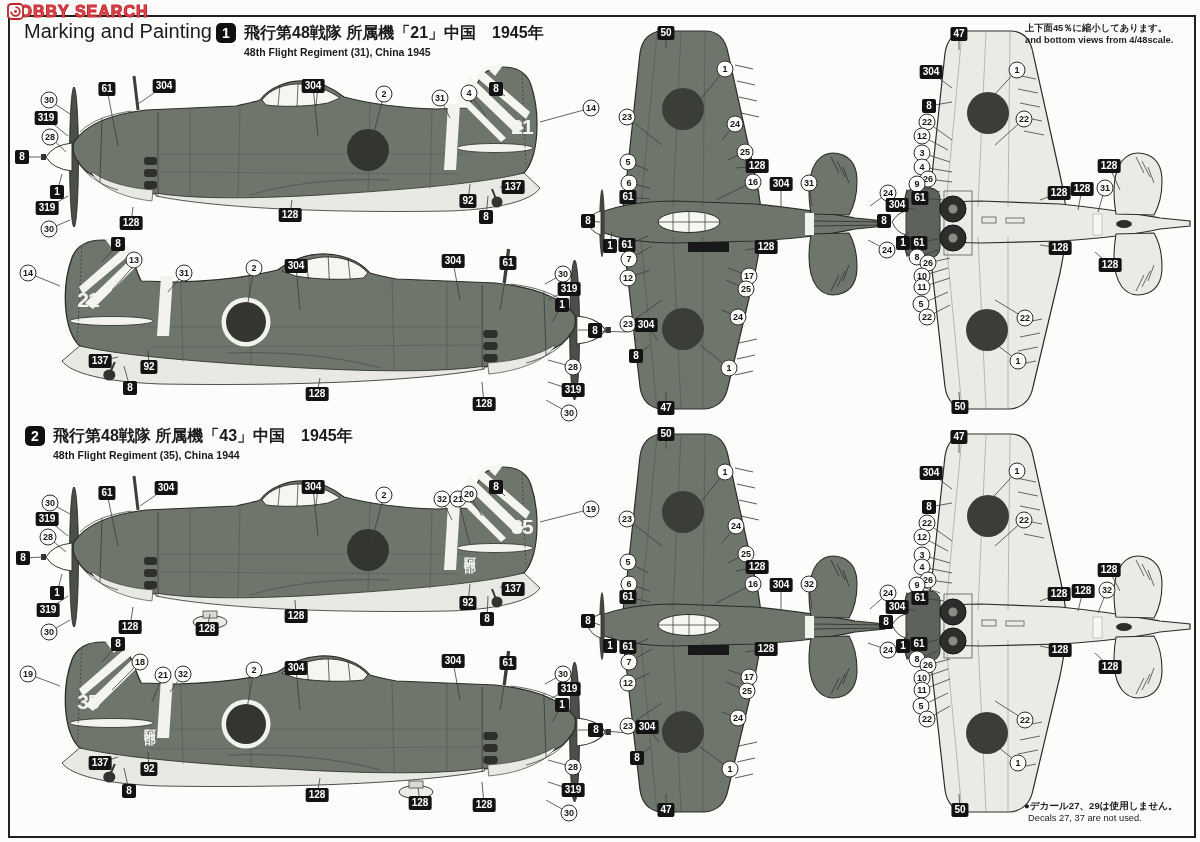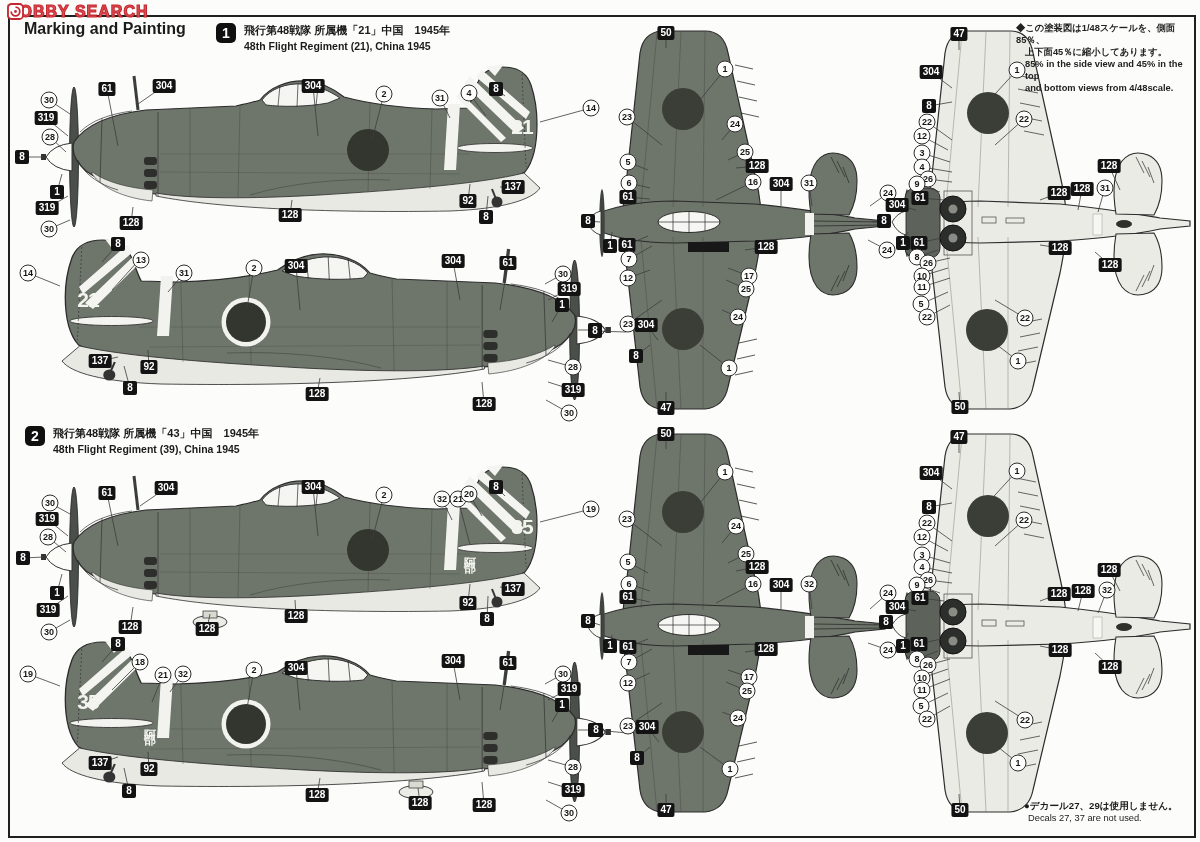--- a/index.html
+++ b/index.html
@@ -20,27 +20,27 @@
   .tailnum{color:#f4f4ef;font-weight:800;font-size:21px;letter-spacing:-1px;
            font-family:"Liberation Sans",sans-serif;}
   .kanji{color:#f6f6f1;font-weight:bold;font-size:12px;writing-mode:vertical-rl;
          letter-spacing:3px;line-height:14px;}
   
   #logo{position:absolute;left:7px;top:3px;display:flex;align-items:center;gap:4px;z-index:5;}
   #logo .word{font-size:16px;font-weight:800;letter-spacing:1px;color:#e05056;
               -webkit-text-stroke:1.1px #c32830;}
   
   #hdr{position:absolute;left:24px;top:20px;z-index:5;}
-  #hdr .title{font-size:16px;font-weight:700;letter-spacing:0;}
+  #hdr .title{font-size:20px;font-weight:400;letter-spacing:0;}
   #hdr .sub{font-size:8.5px;line-height:9.6px;font-weight:bold;color:#222;}
   
   .sec{position:absolute;display:flex;gap:8px;z-index:5;}
   .badge{width:20px;height:20px;background:#101010;border-radius:5px;color:#fff;
          font-weight:800;font-size:14px;line-height:20px;text-align:center;flex:0 0 auto;}
-  .sec .jp{font-size:11px;font-weight:bold;}
+  .sec .jp{font-size:16px;font-weight:bold;}
   .sec .en{font-size:10.5px;font-weight:bold;margin-top:2px;}
   
   #note-tr{position:absolute;left:1016px;top:22px;width:182px;z-index:5;}
   #note-tr .ln{font-size:9.3px;line-height:12px;font-weight:bold;color:#222;}
   #note-tr .ind{padding-left:9px;}
   #note-br{position:absolute;left:1024px;top:800px;width:170px;z-index:5;}
   #note-br .jp{font-size:9.6px;font-weight:bold;}
   #note-br .en{font-size:9.3px;padding-left:4px;}
 </style>
 </head>
@@ -430,21 +430,21 @@
       <div class="co co-c" style="left: 469px; top: 93px;">4</div>
       <div class="co co-b" style="left: 496px; top: 89px;">8</div>
       <div class="co co-c" style="left: 591px; top: 108px;">14</div>
       <div class="co co-b" style="left: 468px; top: 201px;">92</div>
       <div class="co co-b" style="left: 513px; top: 187px;">137</div>
       <div class="co co-b" style="left: 486px; top: 217px;">8</div>
       <div class="co co-b" style="left: 131px; top: 223px;">128</div>
       <div class="co co-b" style="left: 290px; top: 215px;">128</div>
       <div class="co co-b" style="left: 118px; top: 244px;">8</div>
       <div class="co co-c" style="left: 28px; top: 273px;">14</div>
-      <div class="co co-c" style="left: 141px; top: 260px;">13</div>
+      <div class="co co-c" style="left: 134px; top: 260px;">13</div>
       <div class="co co-c" style="left: 184px; top: 273px;">31</div>
       <div class="co co-c" style="left: 254px; top: 268px;">2</div>
       <div class="co co-b" style="left: 296px; top: 266px;">304</div>
       <div class="co co-b" style="left: 100px; top: 361px;">137</div>
       <div class="co co-b" style="left: 149px; top: 367px;">92</div>
       <div class="co co-b" style="left: 130px; top: 388px;">8</div>
       <div class="co co-b" style="left: 453px; top: 261px;">304</div>
       <div class="co co-b" style="left: 508px; top: 263px;">61</div>
       <div class="co co-c" style="left: 563px; top: 274px;">30</div>
       <div class="co co-b" style="left: 569px; top: 289px;">319</div>
@@ -637,34 +637,32 @@
   </div>
 
   <div id="hdr">
     <div class="title">Marking and Painting</div>
   </div>
 
   <div class="sec" style="left:216px;top:23px;">
     <div class="badge">1</div>
     <div>
       <div class="jp">飛行第48戦隊 所属機「21」中国　1945年</div>
-      <div class="en">48th Flight Regiment (21), China 1945</div>
+      <div class="en">48th Flight Regiment (31), China 1945</div>
     </div>
   </div>
   <div class="sec" style="left:25px;top:426px;">
     <div class="badge">2</div>
     <div>
       <div class="jp">飛行第48戦隊 所属機「43」中国　1945年</div>
-      <div class="en">48th Flight Regiment (39), China 1945</div>
+      <div class="en">48th Flight Regiment (35), China 1944</div>
     </div>
   </div>
 
   <div id="note-tr">
-      <div class="ln">◆この塗装図は1/48スケールを、側面85％、</div>
       <div class="ln ind">上下面45％に縮小してあります。</div>
-      <div class="ln ind">85% in the side view and 45% in the top</div>
       <div class="ln ind">and bottom views from 4/48scale.</div>
     </div>
   <div id="note-br">
     <div class="jp">●デカール27、29は使用しません。</div>
     <div class="en">Decals 27, 37 are not used.</div>
   </div>
 </div>
 
 </body></html>

